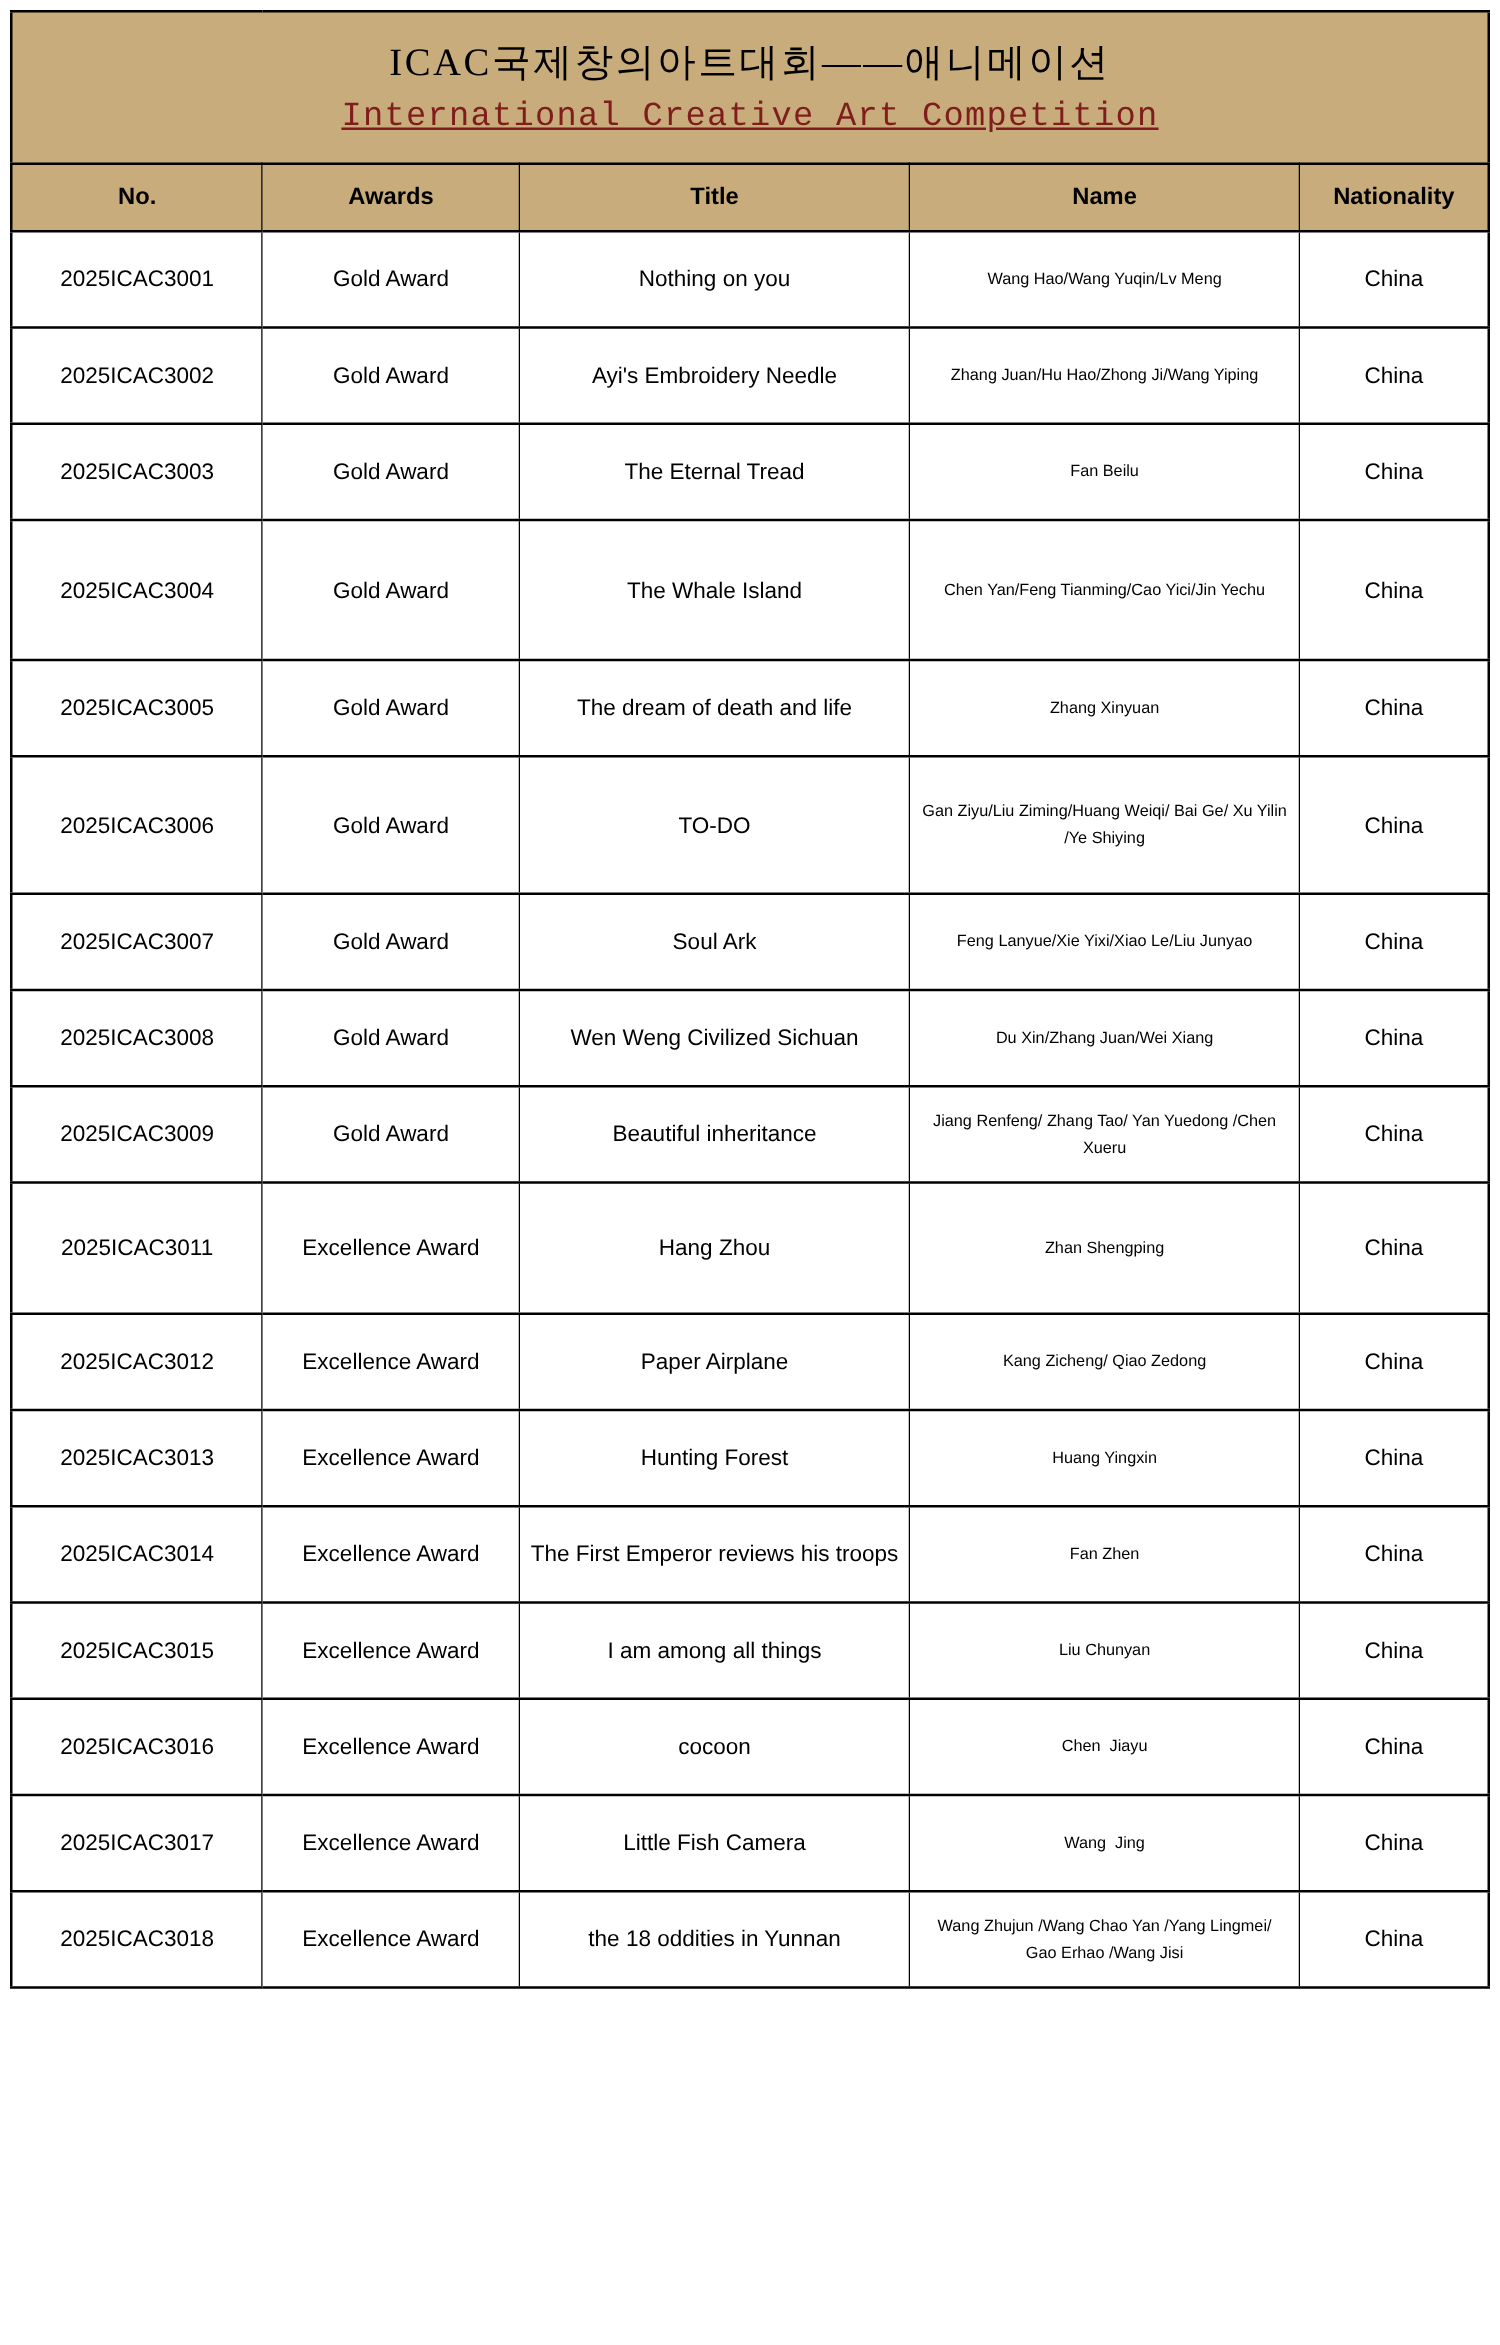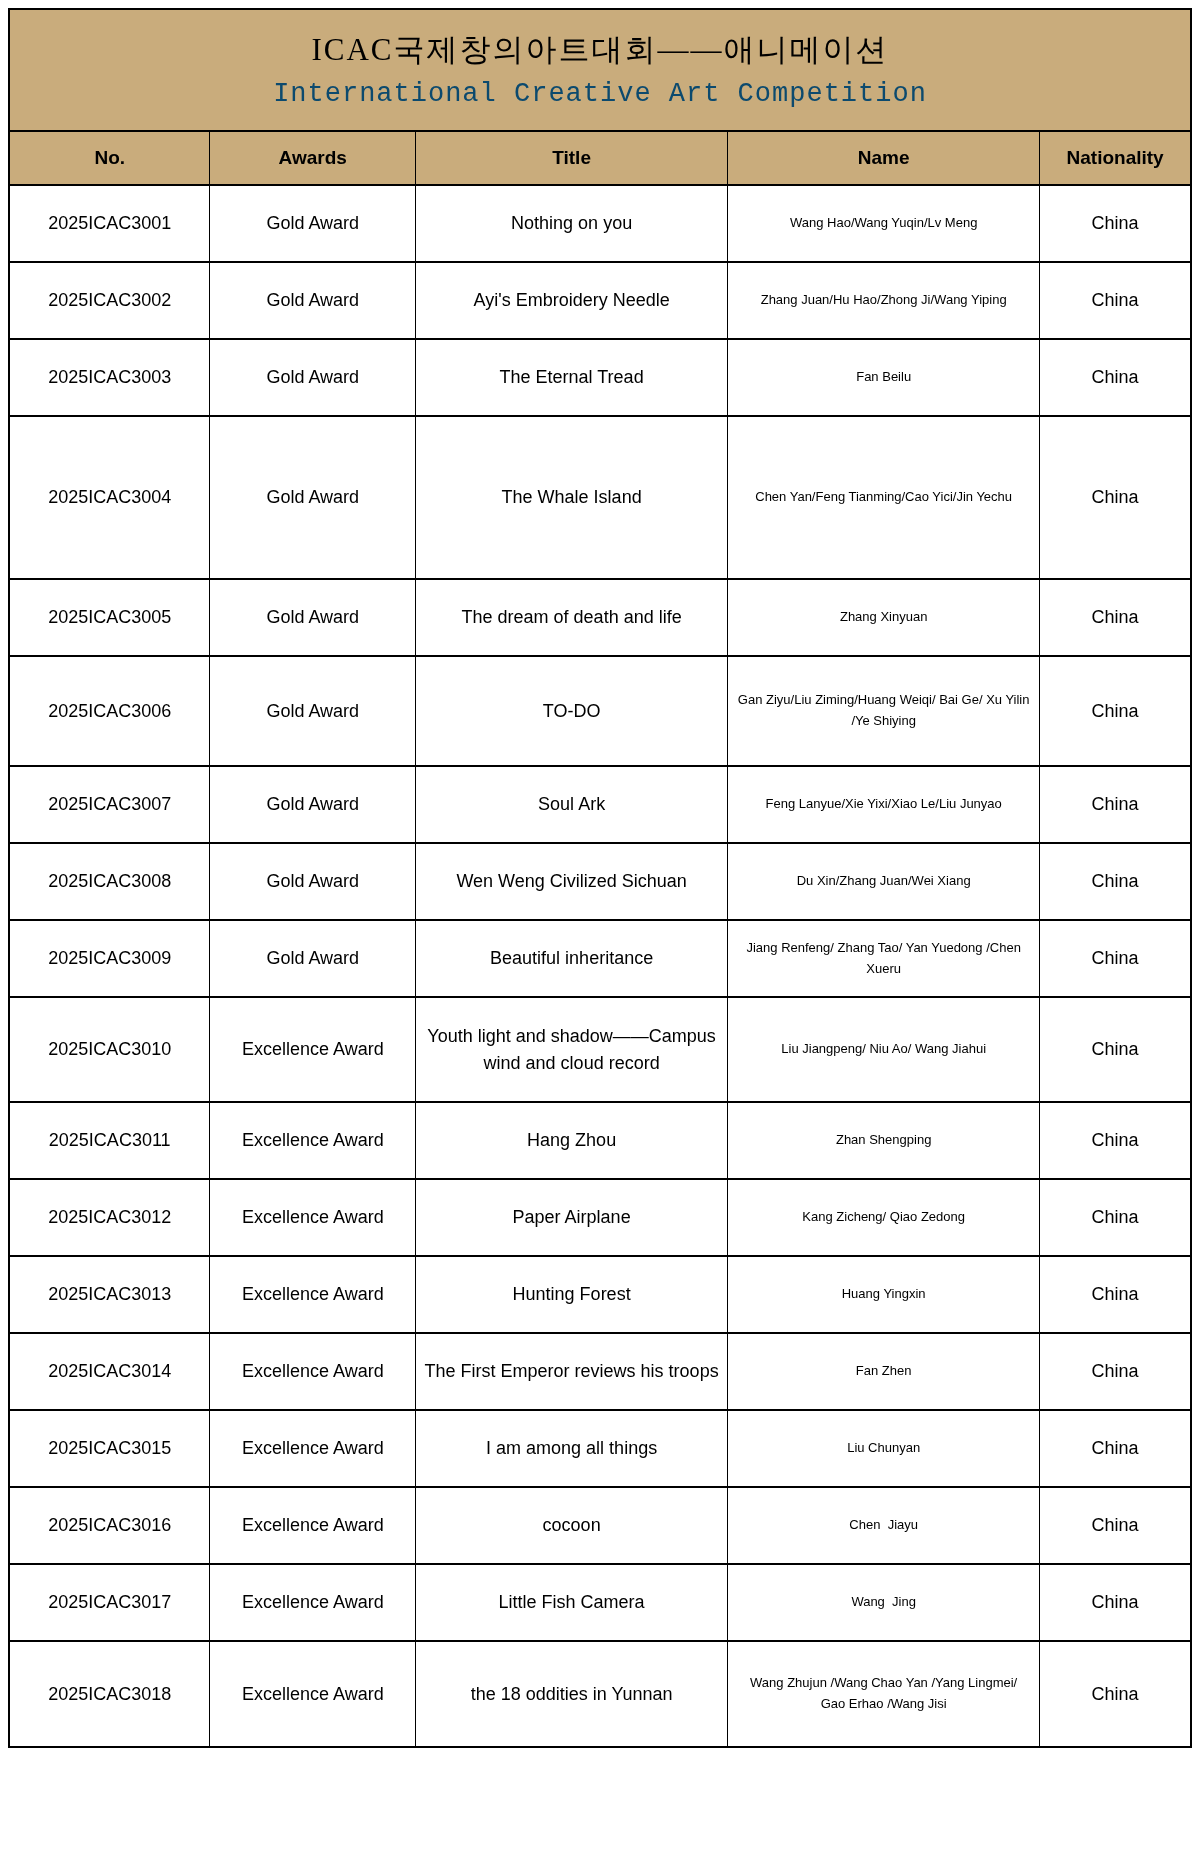--- a/index.html
+++ b/index.html
@@ -49,22 +49,23 @@
     letter-spacing: 2px;
     color: #000000;
     margin: 4px 0 12px 0;
     line-height: 1.15;
   }
   .title-en {
     font-family: "Liberation Mono", "DejaVu Sans Mono", monospace;
     font-size: 27px;
     font-weight: 400;
     letter-spacing: 1px;
-    color: #0c4a6e;
+    color: #7f1d1d;
     line-height: 1.1;
+    text-decoration: underline;
   }
 
   
   tr.col-header-row th {
     background: var(--band-bg, #C9AC7C);
     height: 44px;
     font-family: "Liberation Sans", sans-serif;
     font-size: 19px;
     font-weight: 700;
   }
@@ -78,21 +79,21 @@
   }
   tbody td.cell-name {
     font-size: 13px;
     line-height: 1.6;
     white-space: pre-wrap;
   }
   tbody td.cell-title {
     line-height: 1.5;
   }
   tbody tr { height: 77px; }
-  tbody tr:nth-child(4)  { height: 163px; }
+  tbody tr:nth-child(4)  { height: 112px; }
   tbody tr:nth-child(6)  { height: 110px; }
   tbody tr:nth-child(10) { height: 105px; }
   tbody tr:nth-child(18) { height: 106px; }
 </style>
 </head>
 <body>
 
 <div class="page">
   <table class="award-table">
     <colgroup>
@@ -175,27 +176,20 @@
           <td class="cell-nationality">China</td>
         </tr>
         <tr>
           <td class="cell-no">2025ICAC3009</td>
           <td class="cell-awards">Gold Award</td>
           <td class="cell-title">Beautiful inheritance</td>
           <td class="cell-name">Jiang Renfeng/ Zhang Tao/ Yan Yuedong /Chen Xueru</td>
           <td class="cell-nationality">China</td>
         </tr>
         <tr>
-          <td class="cell-no">2025ICAC3010</td>
-          <td class="cell-awards">Excellence Award</td>
-          <td class="cell-title">Youth light and shadow——Campus wind and cloud record</td>
-          <td class="cell-name">Liu Jiangpeng/ Niu Ao/ Wang Jiahui</td>
-          <td class="cell-nationality">China</td>
-        </tr>
-        <tr>
           <td class="cell-no">2025ICAC3011</td>
           <td class="cell-awards">Excellence Award</td>
           <td class="cell-title">Hang Zhou</td>
           <td class="cell-name">Zhan Shengping</td>
           <td class="cell-nationality">China</td>
         </tr>
         <tr>
           <td class="cell-no">2025ICAC3012</td>
           <td class="cell-awards">Excellence Award</td>
           <td class="cell-title">Paper Airplane</td>

